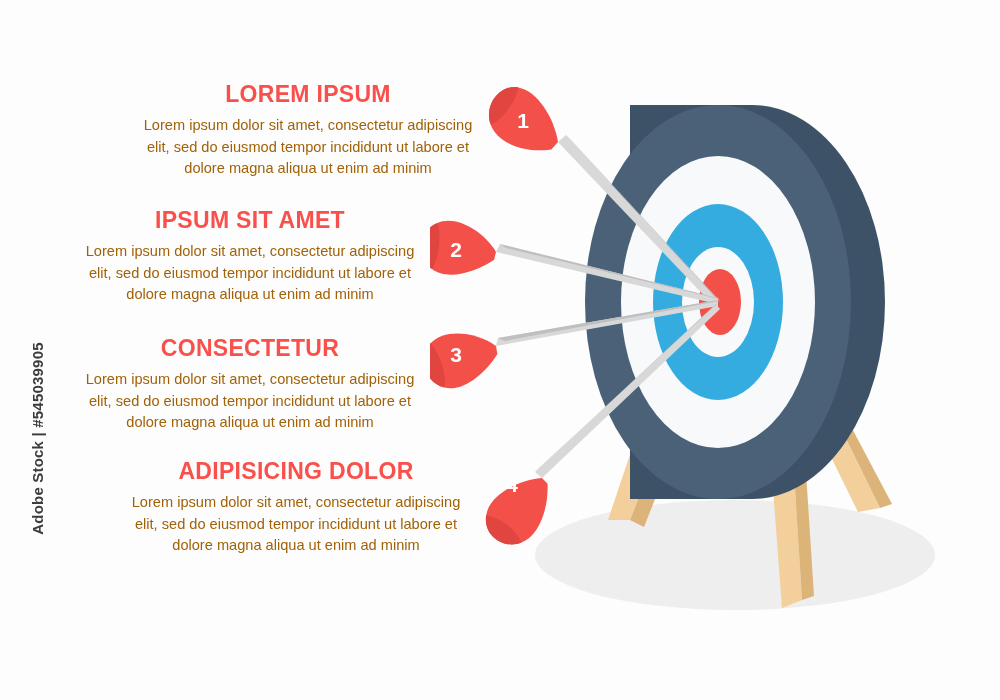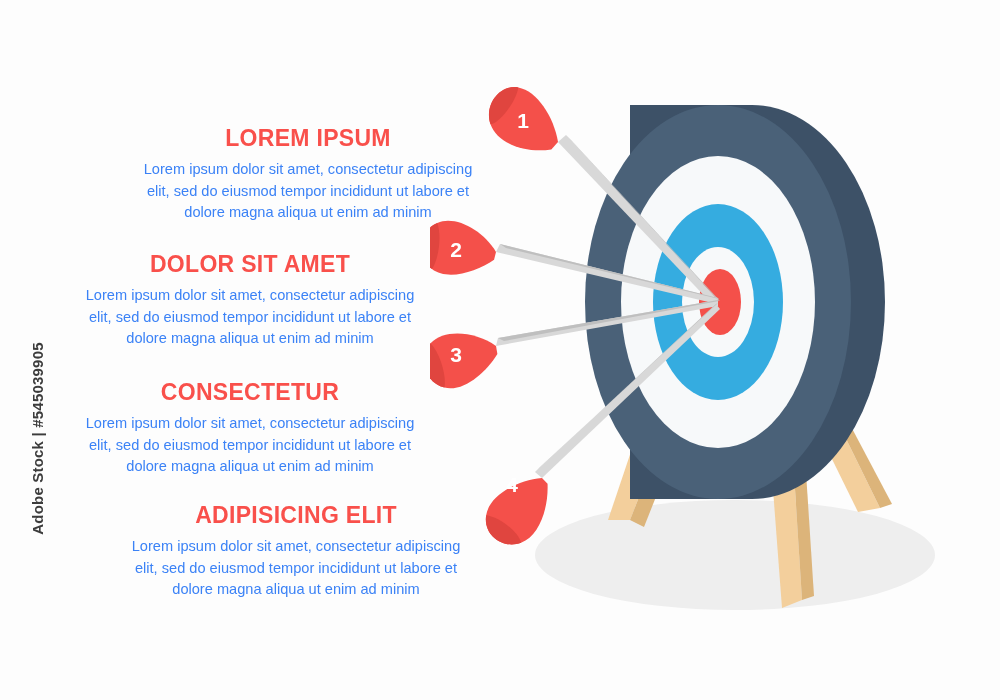--- a/index.html
+++ b/index.html
@@ -16,32 +16,31 @@
     height: 700px;
     background: #fdfdfd;
     overflow: hidden;
   }
 
   
   .text-block {
     position: absolute;
     text-align: center;
     width: 420px;
-    margin-top: 44px;
   }
   .block-title {
     color: #f9504b;
     font-size: 23px;
     font-weight: bold;
     letter-spacing: 0.3px;
     margin: 0 0 9px 0;
     line-height: 1.05;
   }
   .block-body {
-    color: #3b82f6;
+    color: #a16207;
     font-size: 14.6px;
     line-height: 1.47;
     margin: 0;
   }
   .block-body span { display: block; }
 
   #block-1 { left: 98px;  top: 82px;  }
   #block-2 { left: 40px;  top: 208px; }
   #block-3 { left: 40px;  top: 336px; }
   #block-4 { left: 86px;  top: 459px; }
@@ -89,39 +88,39 @@
   <div class="text-block" id="block-1">
     <div class="block-title">LOREM IPSUM</div>
     <div class="block-body">
       <span>Lorem ipsum dolor sit amet, consectetur adipiscing</span>
       <span>elit, sed do eiusmod tempor incididunt ut labore et</span>
       <span>dolore magna aliqua ut enim ad minim</span>
     </div>
   </div>
 
   <div class="text-block" id="block-2">
-    <div class="block-title">DOLOR SIT AMET</div>
+    <div class="block-title">IPSUM SIT AMET</div>
     <div class="block-body">
       <span>Lorem ipsum dolor sit amet, consectetur adipiscing</span>
       <span>elit, sed do eiusmod tempor incididunt ut labore et</span>
       <span>dolore magna aliqua ut enim ad minim</span>
     </div>
   </div>
 
   <div class="text-block" id="block-3">
     <div class="block-title">CONSECTETUR</div>
     <div class="block-body">
       <span>Lorem ipsum dolor sit amet, consectetur adipiscing</span>
       <span>elit, sed do eiusmod tempor incididunt ut labore et</span>
       <span>dolore magna aliqua ut enim ad minim</span>
     </div>
   </div>
 
   <div class="text-block" id="block-4">
-    <div class="block-title">ADIPISICING ELIT</div>
+    <div class="block-title">ADIPISICING DOLOR</div>
     <div class="block-body">
       <span>Lorem ipsum dolor sit amet, consectetur adipiscing</span>
       <span>elit, sed do eiusmod tempor incididunt ut labore et</span>
       <span>dolore magna aliqua ut enim ad minim</span>
     </div>
   </div>
 
   <div id="artwork">
     <svg width="570" height="570" viewBox="0 0 570 570" xmlns="http://www.w3.org/2000/svg">
 

